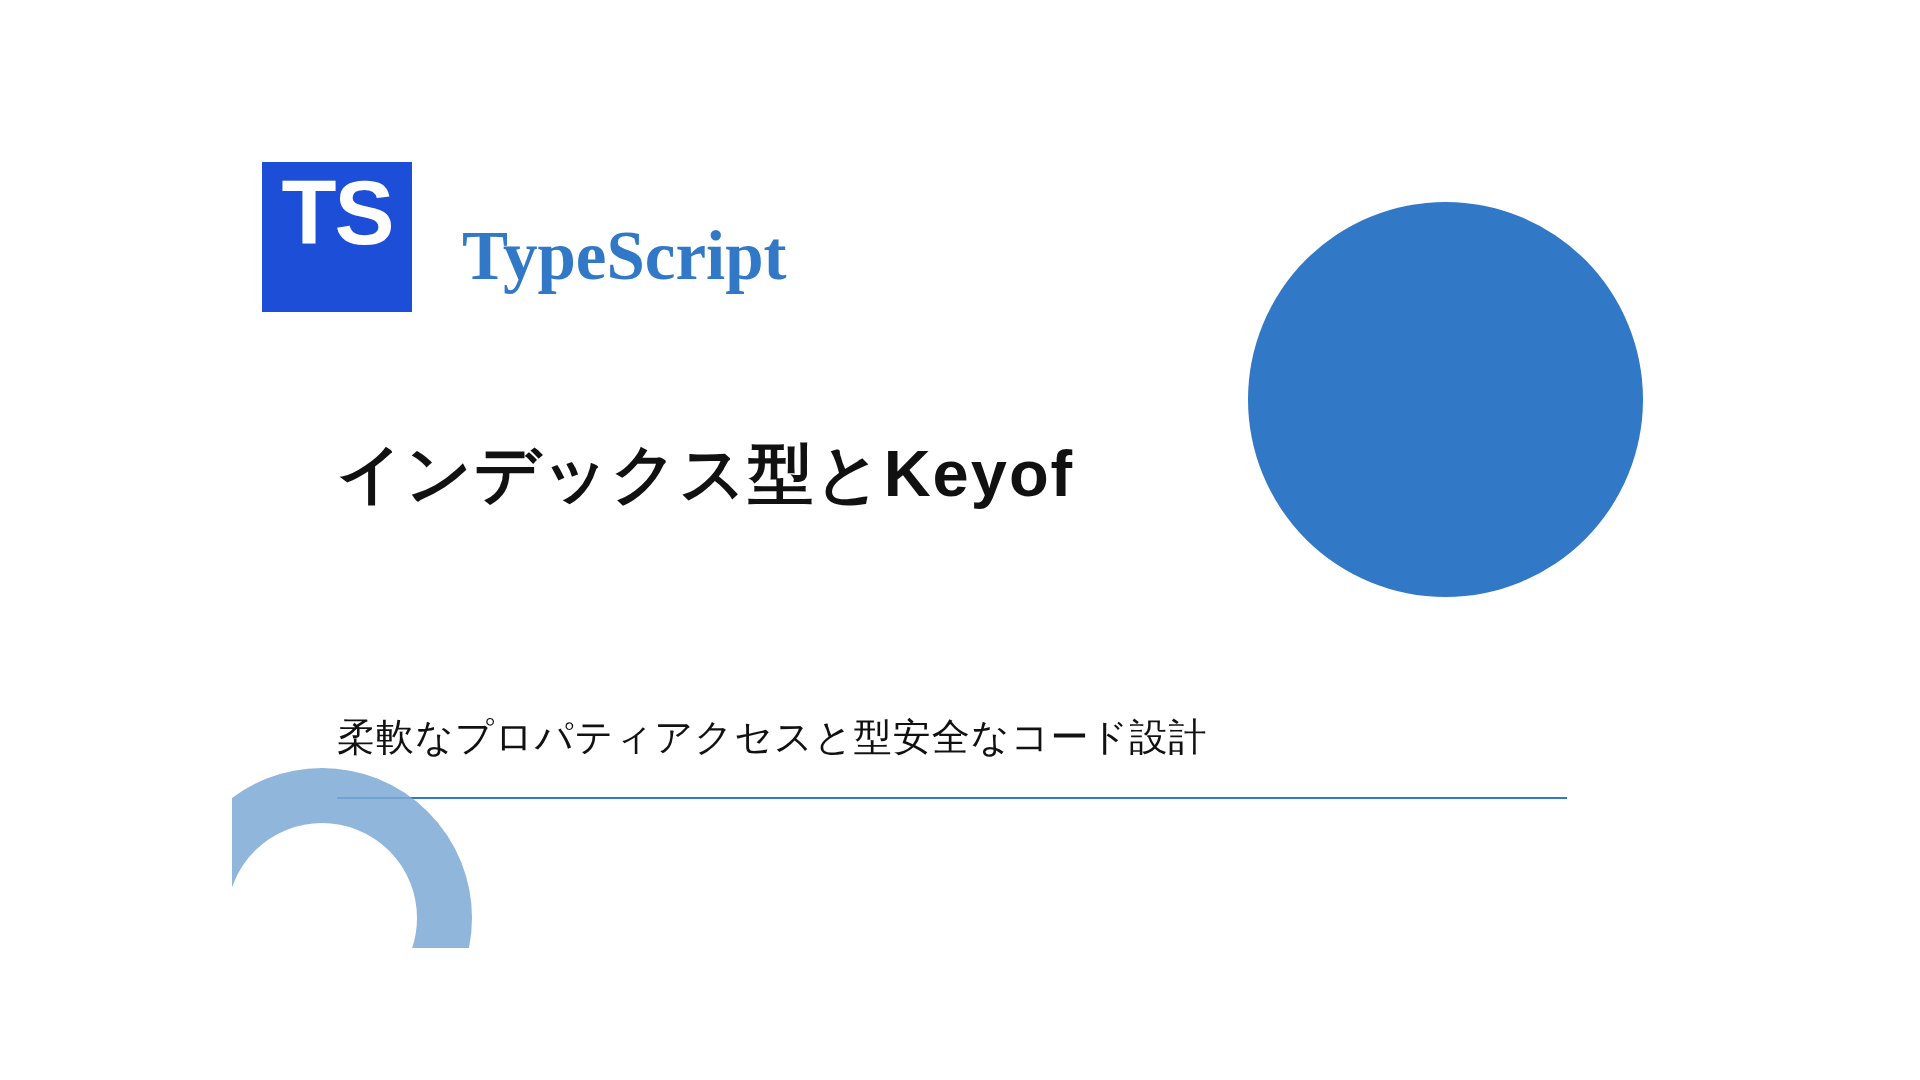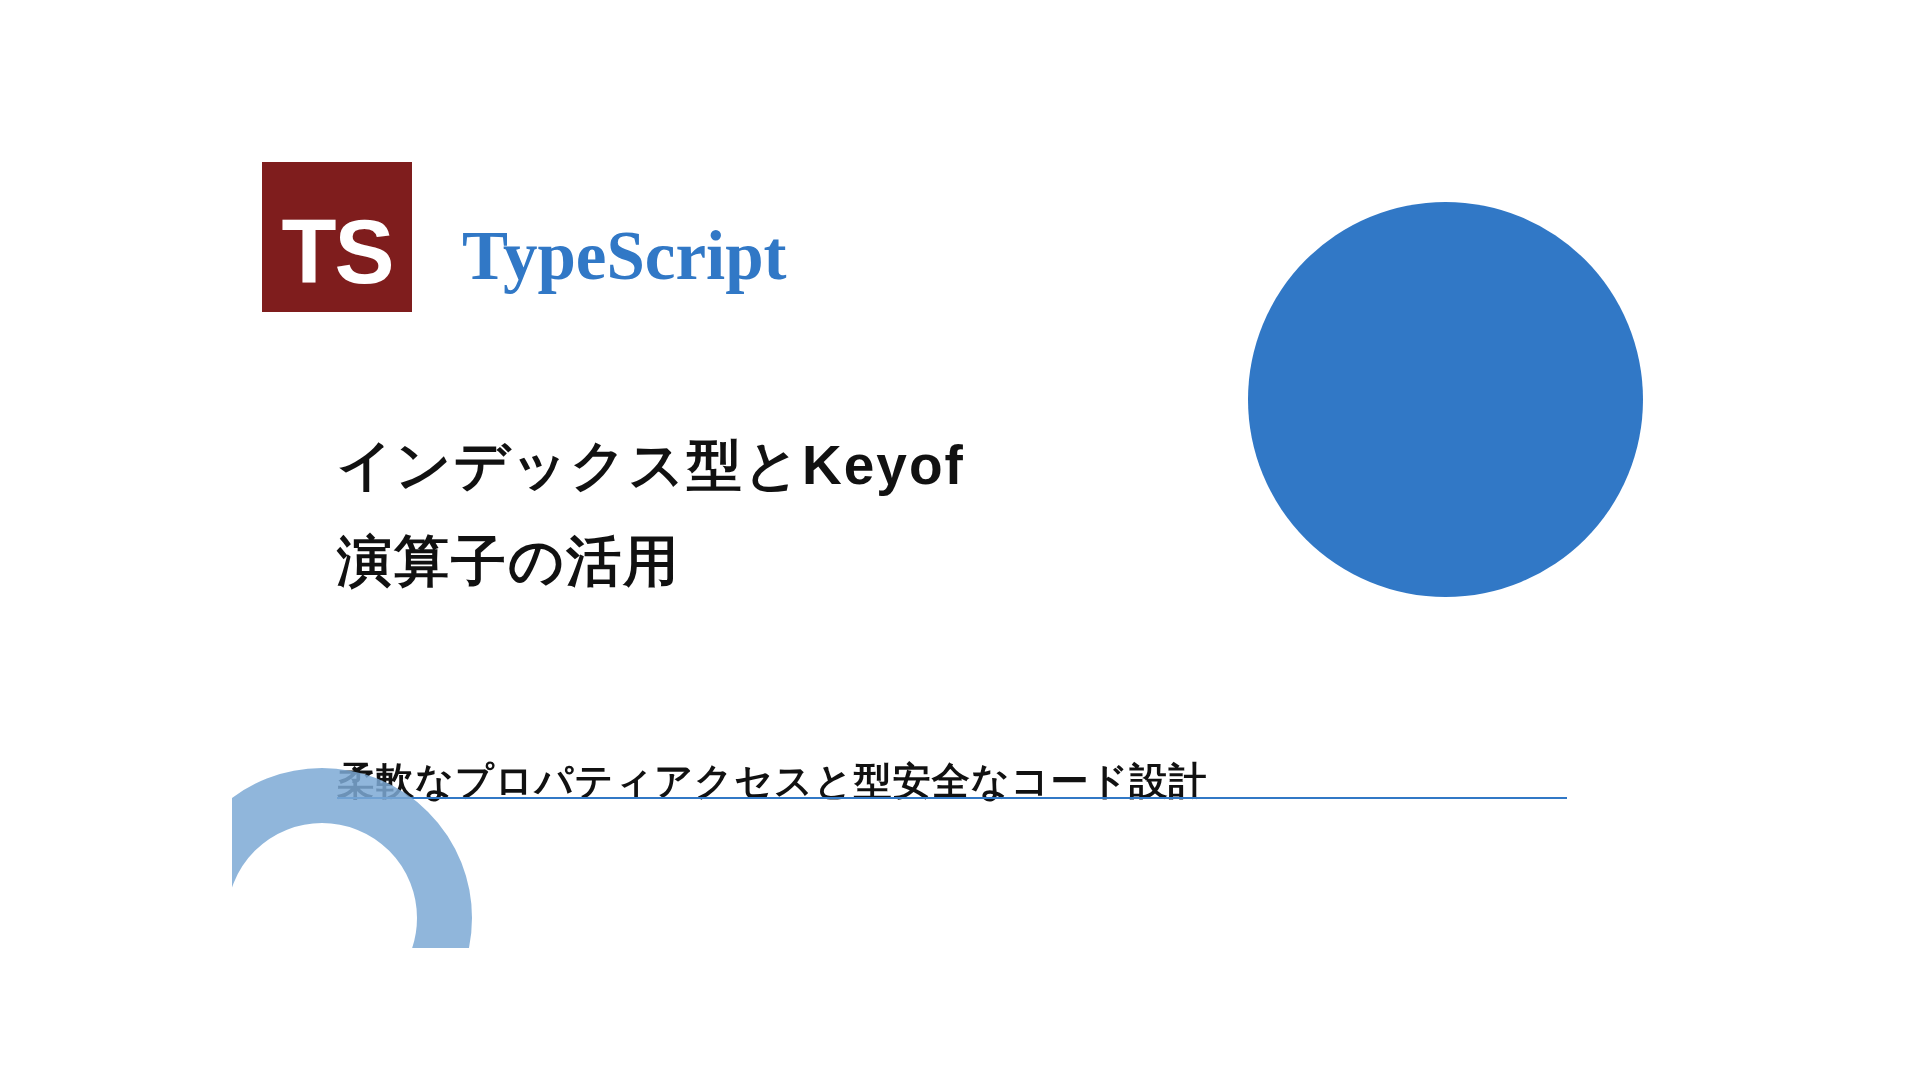--- a/index.html
+++ b/index.html
@@ -20,23 +20,22 @@
       position: relative;
       overflow: hidden;
     }
 
     .ts-logo {
       position: absolute;
       top: 30px;
       left: 30px;
       width: 150px;
       height: 150px;
-      background: #7f1d1d;
+      background: #1d4ed8;
       display: flex;
-      align-items: flex-end;
       justify-content: center;
       padding-bottom: 8px;
     }
     .ts-logo-letter {
       font-size: 90px;
       font-weight: 700;
       color: #ffffff;
       letter-spacing: -2px;
       font-family: "Segoe UI", Arial, sans-serif;
     }
@@ -48,33 +47,33 @@
       font-size: 69px;
       font-weight: 600;
       color: #3178c6;
       font-family: "Comic Sans MS", "Segoe Script", cursive;
     }
 
     .title {
       position: absolute;
       top: 285px;
       left: 105px;
-      font-size: 55px;
+      font-size: 65px;
       font-weight: 700;
       color: #111111;
       line-height: 1.75;
       letter-spacing: 2px;
     }
 
     .subtitle {
       position: absolute;
-      top: 624px;
+      top: 580px;
       left: 105px;
       font-size: 38px;
-      font-weight: 700;
+      font-weight: 400;
       color: #111111;
       letter-spacing: 1px;
     }
 
     .underline {
       position: absolute;
       top: 665px;
       left: 105px;
       width: 1230px;
       height: 2px;
@@ -110,21 +109,20 @@
   <div class="ts-logo">
     <span class="ts-logo-letter">TS</span>
   </div>
 
   <div class="brand-label">TypeScript</div>
 
   <div class="big-circle"></div>
 
   <div class="title">
     <div>インデックス型とKeyof</div>
-    <div>演算子の活用</div>
   </div>
 
   <div class="subtitle">柔軟なプロパティアクセスと型安全なコード設計</div>
   <div class="underline"></div>
 
   <div class="ring-circle"></div>
 
 </div>
 
 </body></html>

